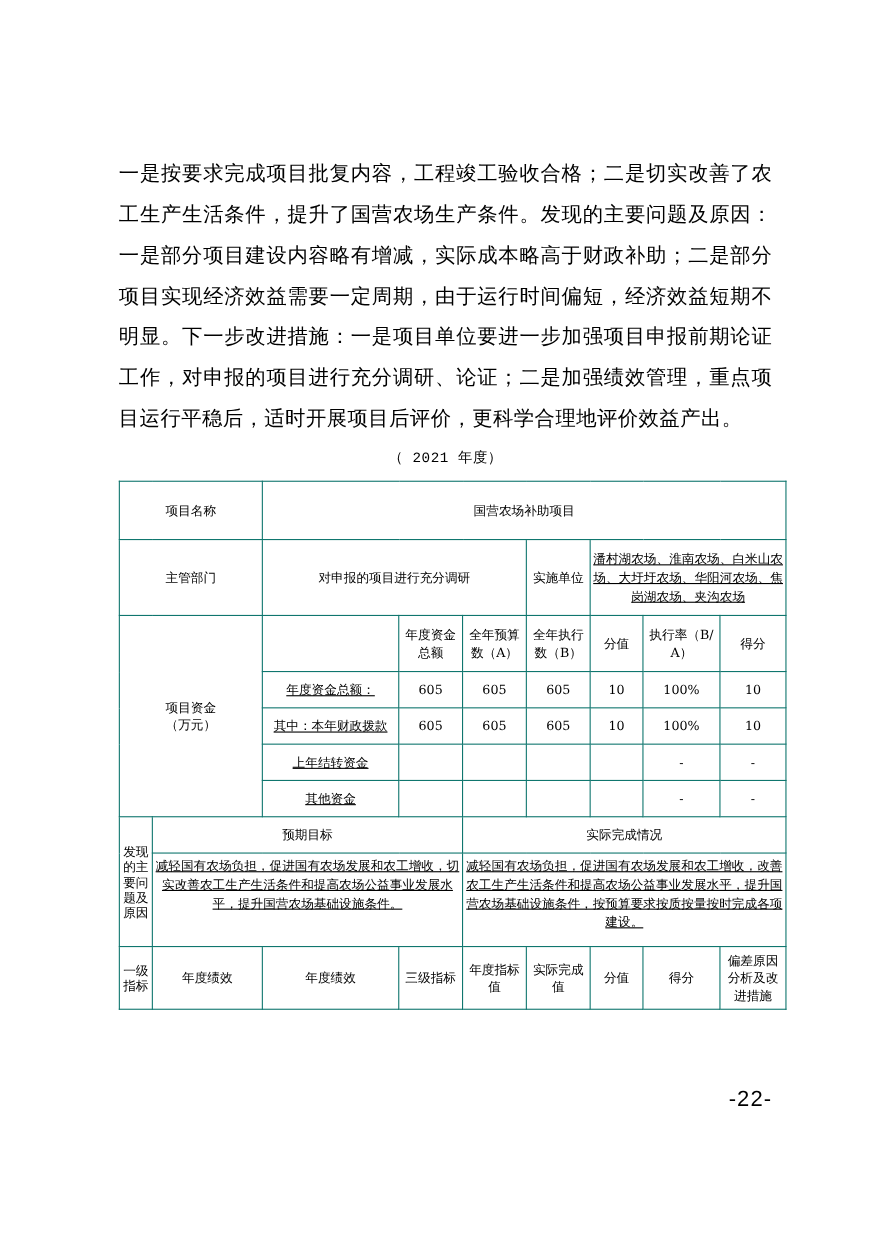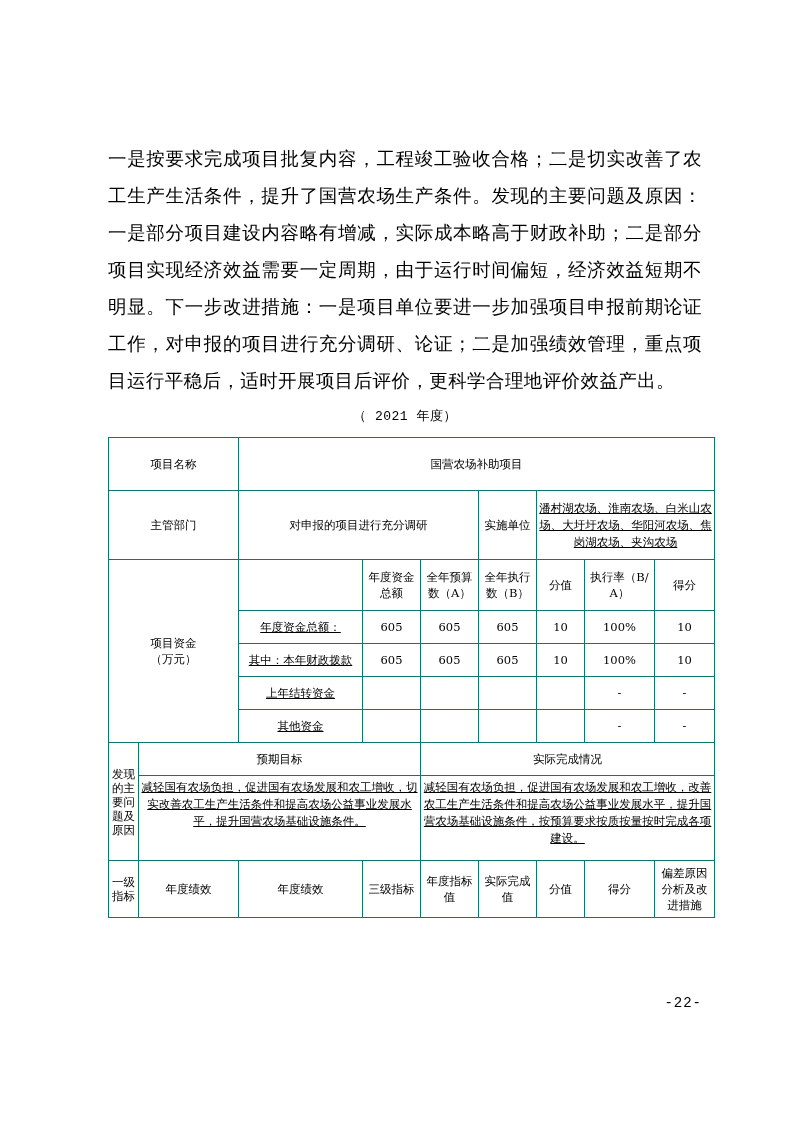--- a/index.html
+++ b/index.html
@@ -73,22 +73,22 @@
   td.vtext {
     font-size: 11.5px;
     line-height: 14px;
     padding: 1px;
     width: 26px;
   }
   .page-num {
     position: absolute;
     right: 92px;
     bottom: 112px;
-    font-family: Liberation Mono, monospace;
-    font-size: 14px;
+    font-family: Liberation Sans, sans-serif;
+    font-size: 20px;
     letter-spacing: 1px;
   }
 </style>
 </head>
 <body>
 
 <div class="page">
 
   <p class="para">一是按要求完成项目批复内容，工程竣工验收合格；二是切实改善了农工生产生活条件，提升了国营农场生产条件。发现的主要问题及原因：一是部分项目建设内容略有增减，实际成本略高于财政补助；二是部分项目实现经济效益需要一定周期，由于运行时间偏短，经济效益短期不明显。下一步改进措施：一是项目单位要进一步加强项目申报前期论证工作，对申报的项目进行充分调研、论证；二是加强绩效管理，重点项目运行平稳后，适时开展项目后评价，更科学合理地评价效益产出。</p>
 

